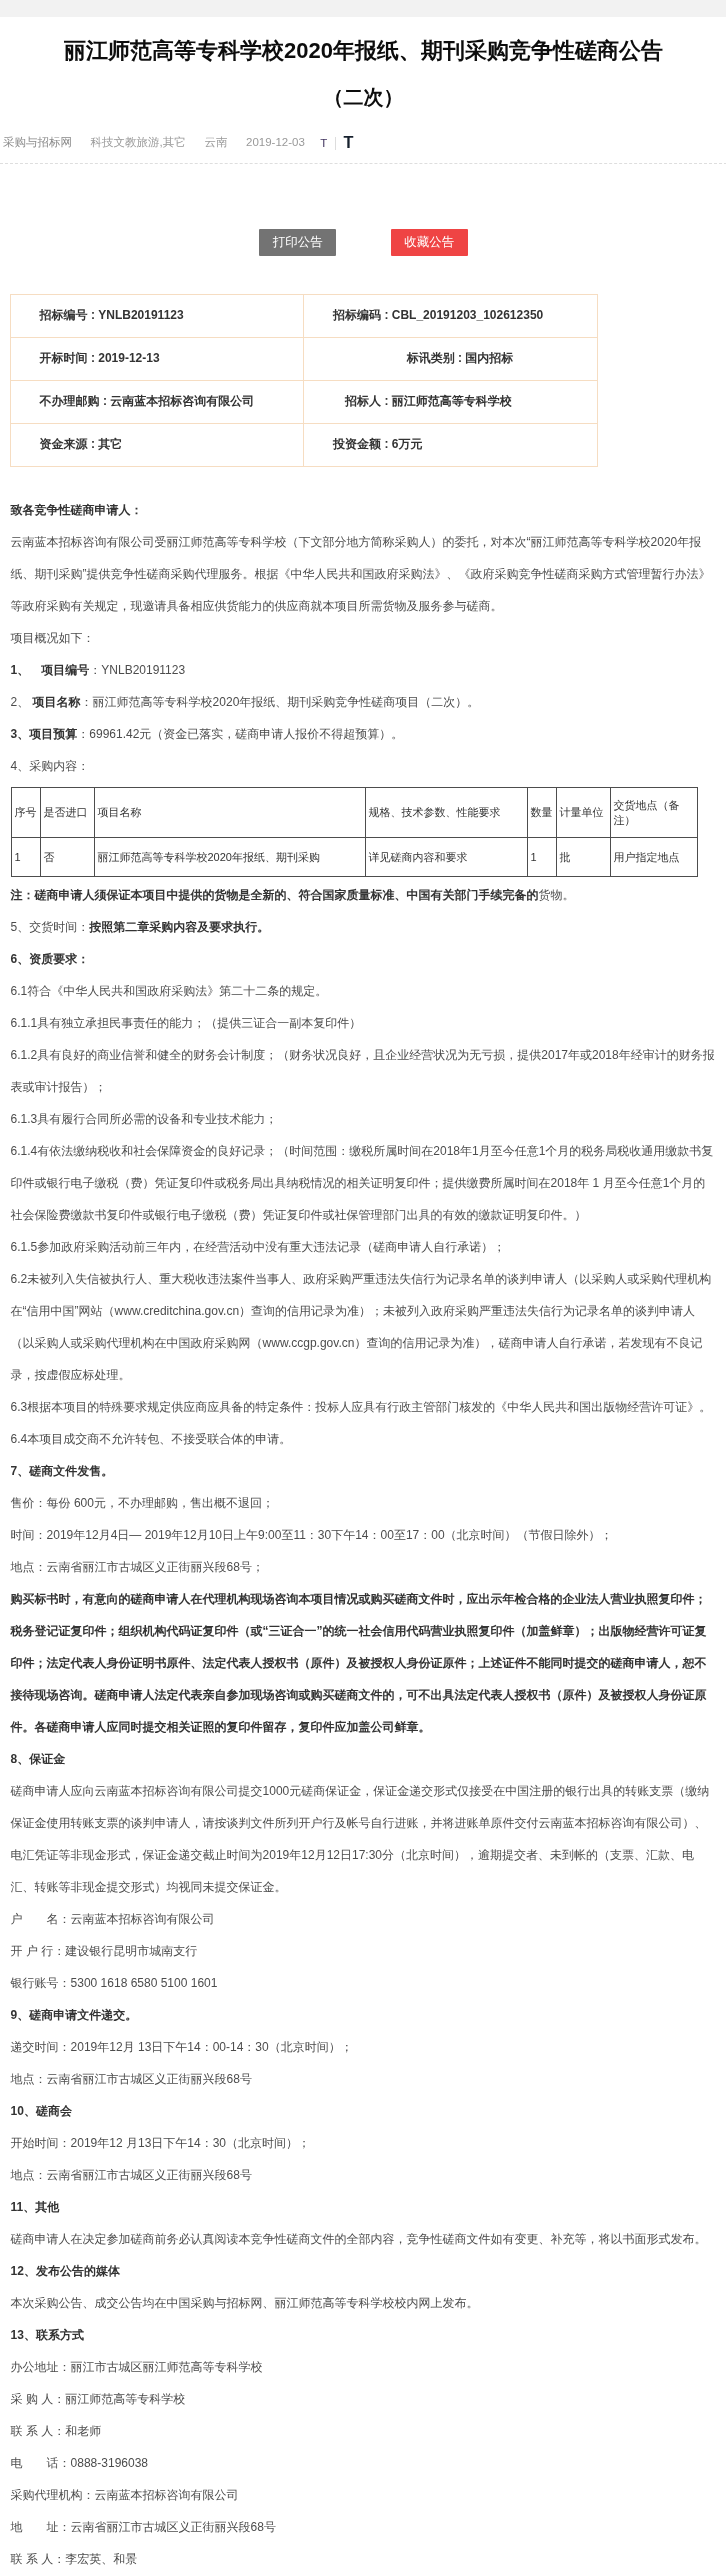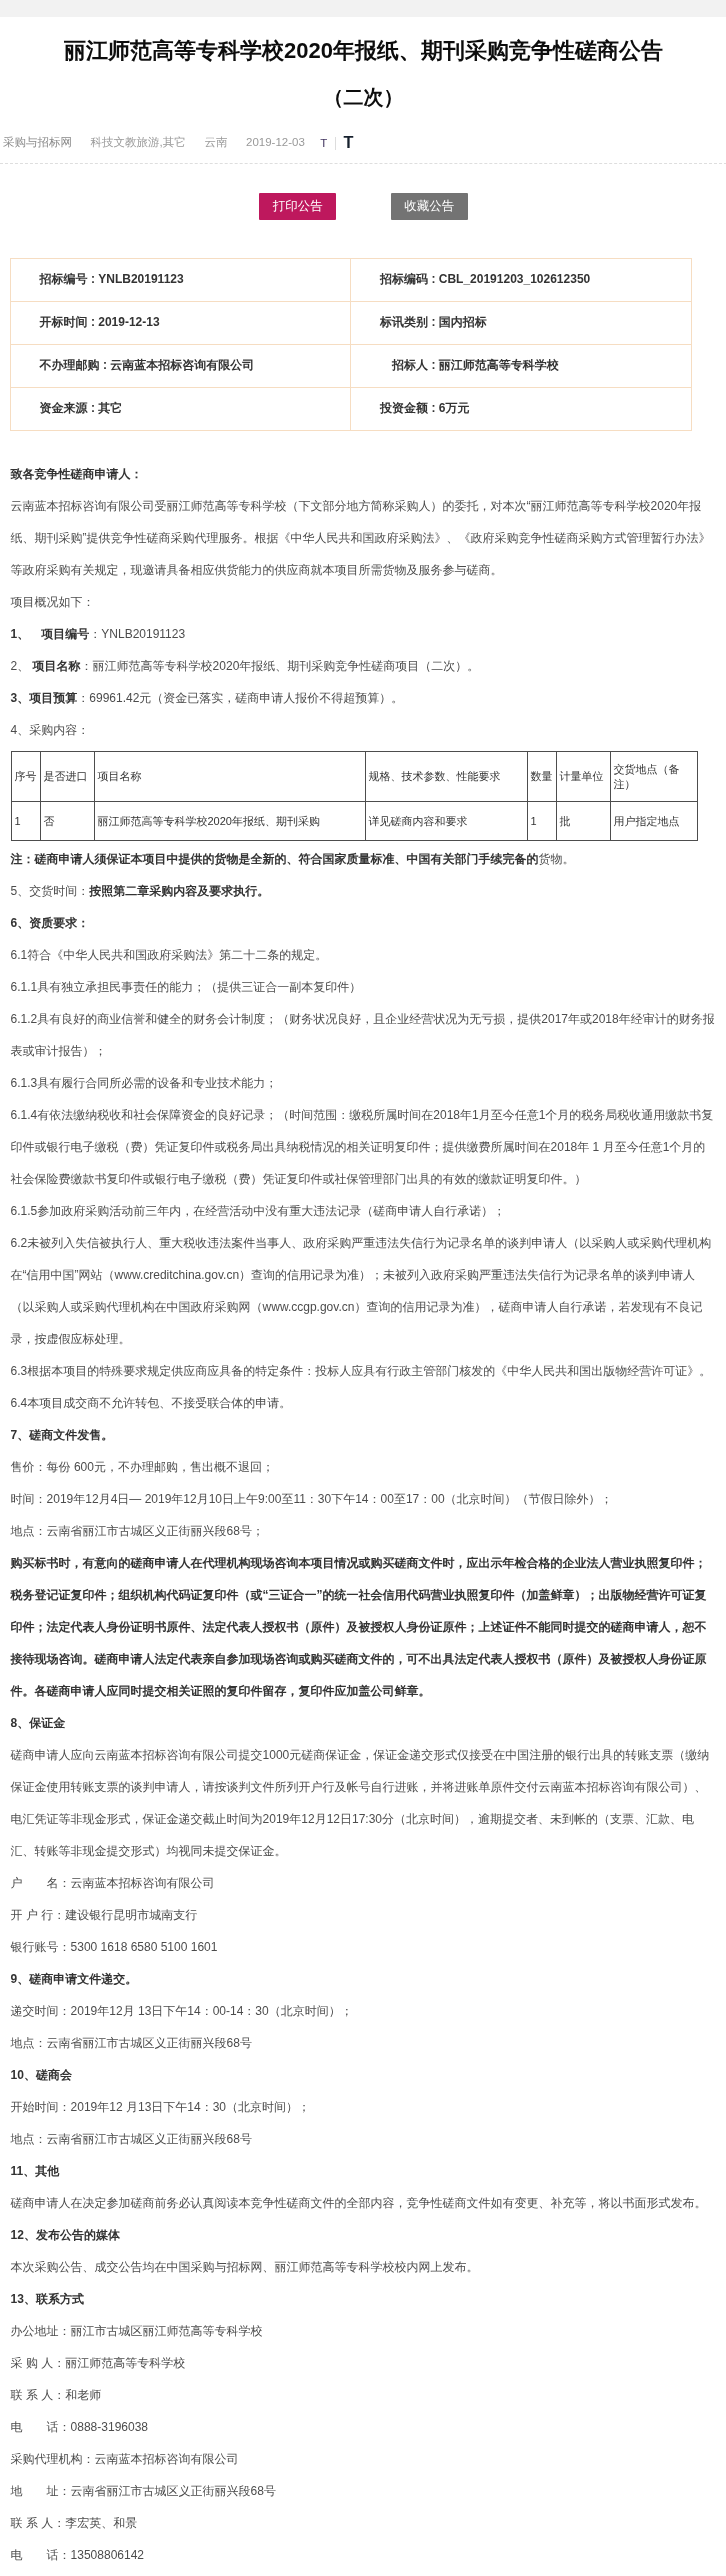--- a/index.html
+++ b/index.html
@@ -18,21 +18,21 @@
   .breadcrumb span{margin-right:15.4px;}
   .breadcrumb .bc-src{color:#8a8a8a;}
   .font-toggles{display:flex;align-items:flex-end;}
   .t-small{font-size:11.5px;color:#41355f;padding-right:7.7px;border-right:1px solid #ddd;line-height:13.5px;cursor:pointer;}
   .t-large{font-size:16.3px;font-weight:bold;color:#16202d;padding-left:7.7px;line-height:15.4px;cursor:pointer;}
   .divider{border-bottom:1px dashed #dedede;margin-top:12.5px;}
   .actions{text-align:center;margin-top:29px;}
   .btn{border:none;color:#fff;font-size:12.5px;line-height:27px;height:27px;padding:0 13.5px;min-width:67px;cursor:pointer;border-radius:1px;}
   .btn-print{margin-right:50px;background:#f4772c;}
   .btn-fav{background:#72c0cf;}
-  .info-table{width:682px;margin:38px 0 0 9.6px;border-collapse:collapse;font-size:12px;color:#333;padding-left:15px;}
+  .info-table{width:588px;margin:38px 0 0 9.6px;border-collapse:collapse;font-size:12px;color:#333;padding-left:15px;}
   .info-table td{border:1px solid #f6ddc2;width:50%;padding:12.5px 9.6px 12.5px 29px;font-weight:bold;}
   .content{padding:0 10.6px;font-size:12px;line-height:32px;color:#4c4c4c;}
   .content p{margin:0;}
   .content p.indent{padding-left:13.5px;}
   .content .bd{font-weight:bold;color:#333;}
   #intro-container{margin-top:27px;}
   .goods-table{border-collapse:collapse;margin:5.8px 0 1.9px 10.6px;font-size:11px;color:#333;table-layout:fixed;width:685px;}
   .goods-table th,.goods-table td{border:1px solid #4d4d4d;padding:5.8px 2.9px;font-weight:normal;text-align:left;vertical-align:middle;word-break:break-all;}
   .goods-table th{padding:9.6px 2.9px;}
   .goods-table td{padding:11.5px 2.9px;}
@@ -57,33 +57,33 @@
     </div>
     <div class="font-toggles">
       <span class="t-small">T</span>
       <span class="t-large">T</span>
     </div>
   </div>
 
   <div class="divider"></div>
 
   <div class="actions">
-    <button class="btn btn-print" style="background: #be185d;">打印公告</button>
-    <button class="btn btn-fav" style="background: #737373;">收藏公告</button>
+    <button class="btn btn-print" style="background: #737373; margin-top: 36px;">打印公告</button>
+    <button class="btn btn-fav" style="background: #ef4444;">收藏公告</button>
   </div>
 
   <table class="info-table">
     <tbody>
       <tr>
         <td style="border-color: rgb(246, 221, 194);">招标编号 : YNLB20191123</td>
         <td style="border-color: rgb(246, 221, 194);">招标编码 : CBL_20191203_102612350</td>
       </tr>
       <tr>
         <td style="border-color: rgb(246, 221, 194);">开标时间 : 2019-12-13</td>
-        <td style="border-color: rgb(246, 221, 194);">标讯类别 : 国内招标</td>
+        <td style="border-color: rgb(246, 221, 194); text-align: center;">标讯类别 : 国内招标</td>
       </tr>
       <tr>
         <td style="border-color: rgb(246, 221, 194);">不办理邮购 : 云南蓝本招标咨询有限公司</td>
         <td style="border-color: rgb(246, 221, 194);">　招标人 : 丽江师范高等专科学校</td>
       </tr>
       <tr>
         <td style="border-color: rgb(246, 221, 194);">资金来源 : 其它</td>
         <td style="border-color: rgb(246, 221, 194);">投资金额 : 6万元</td>
       </tr>
     </tbody>

